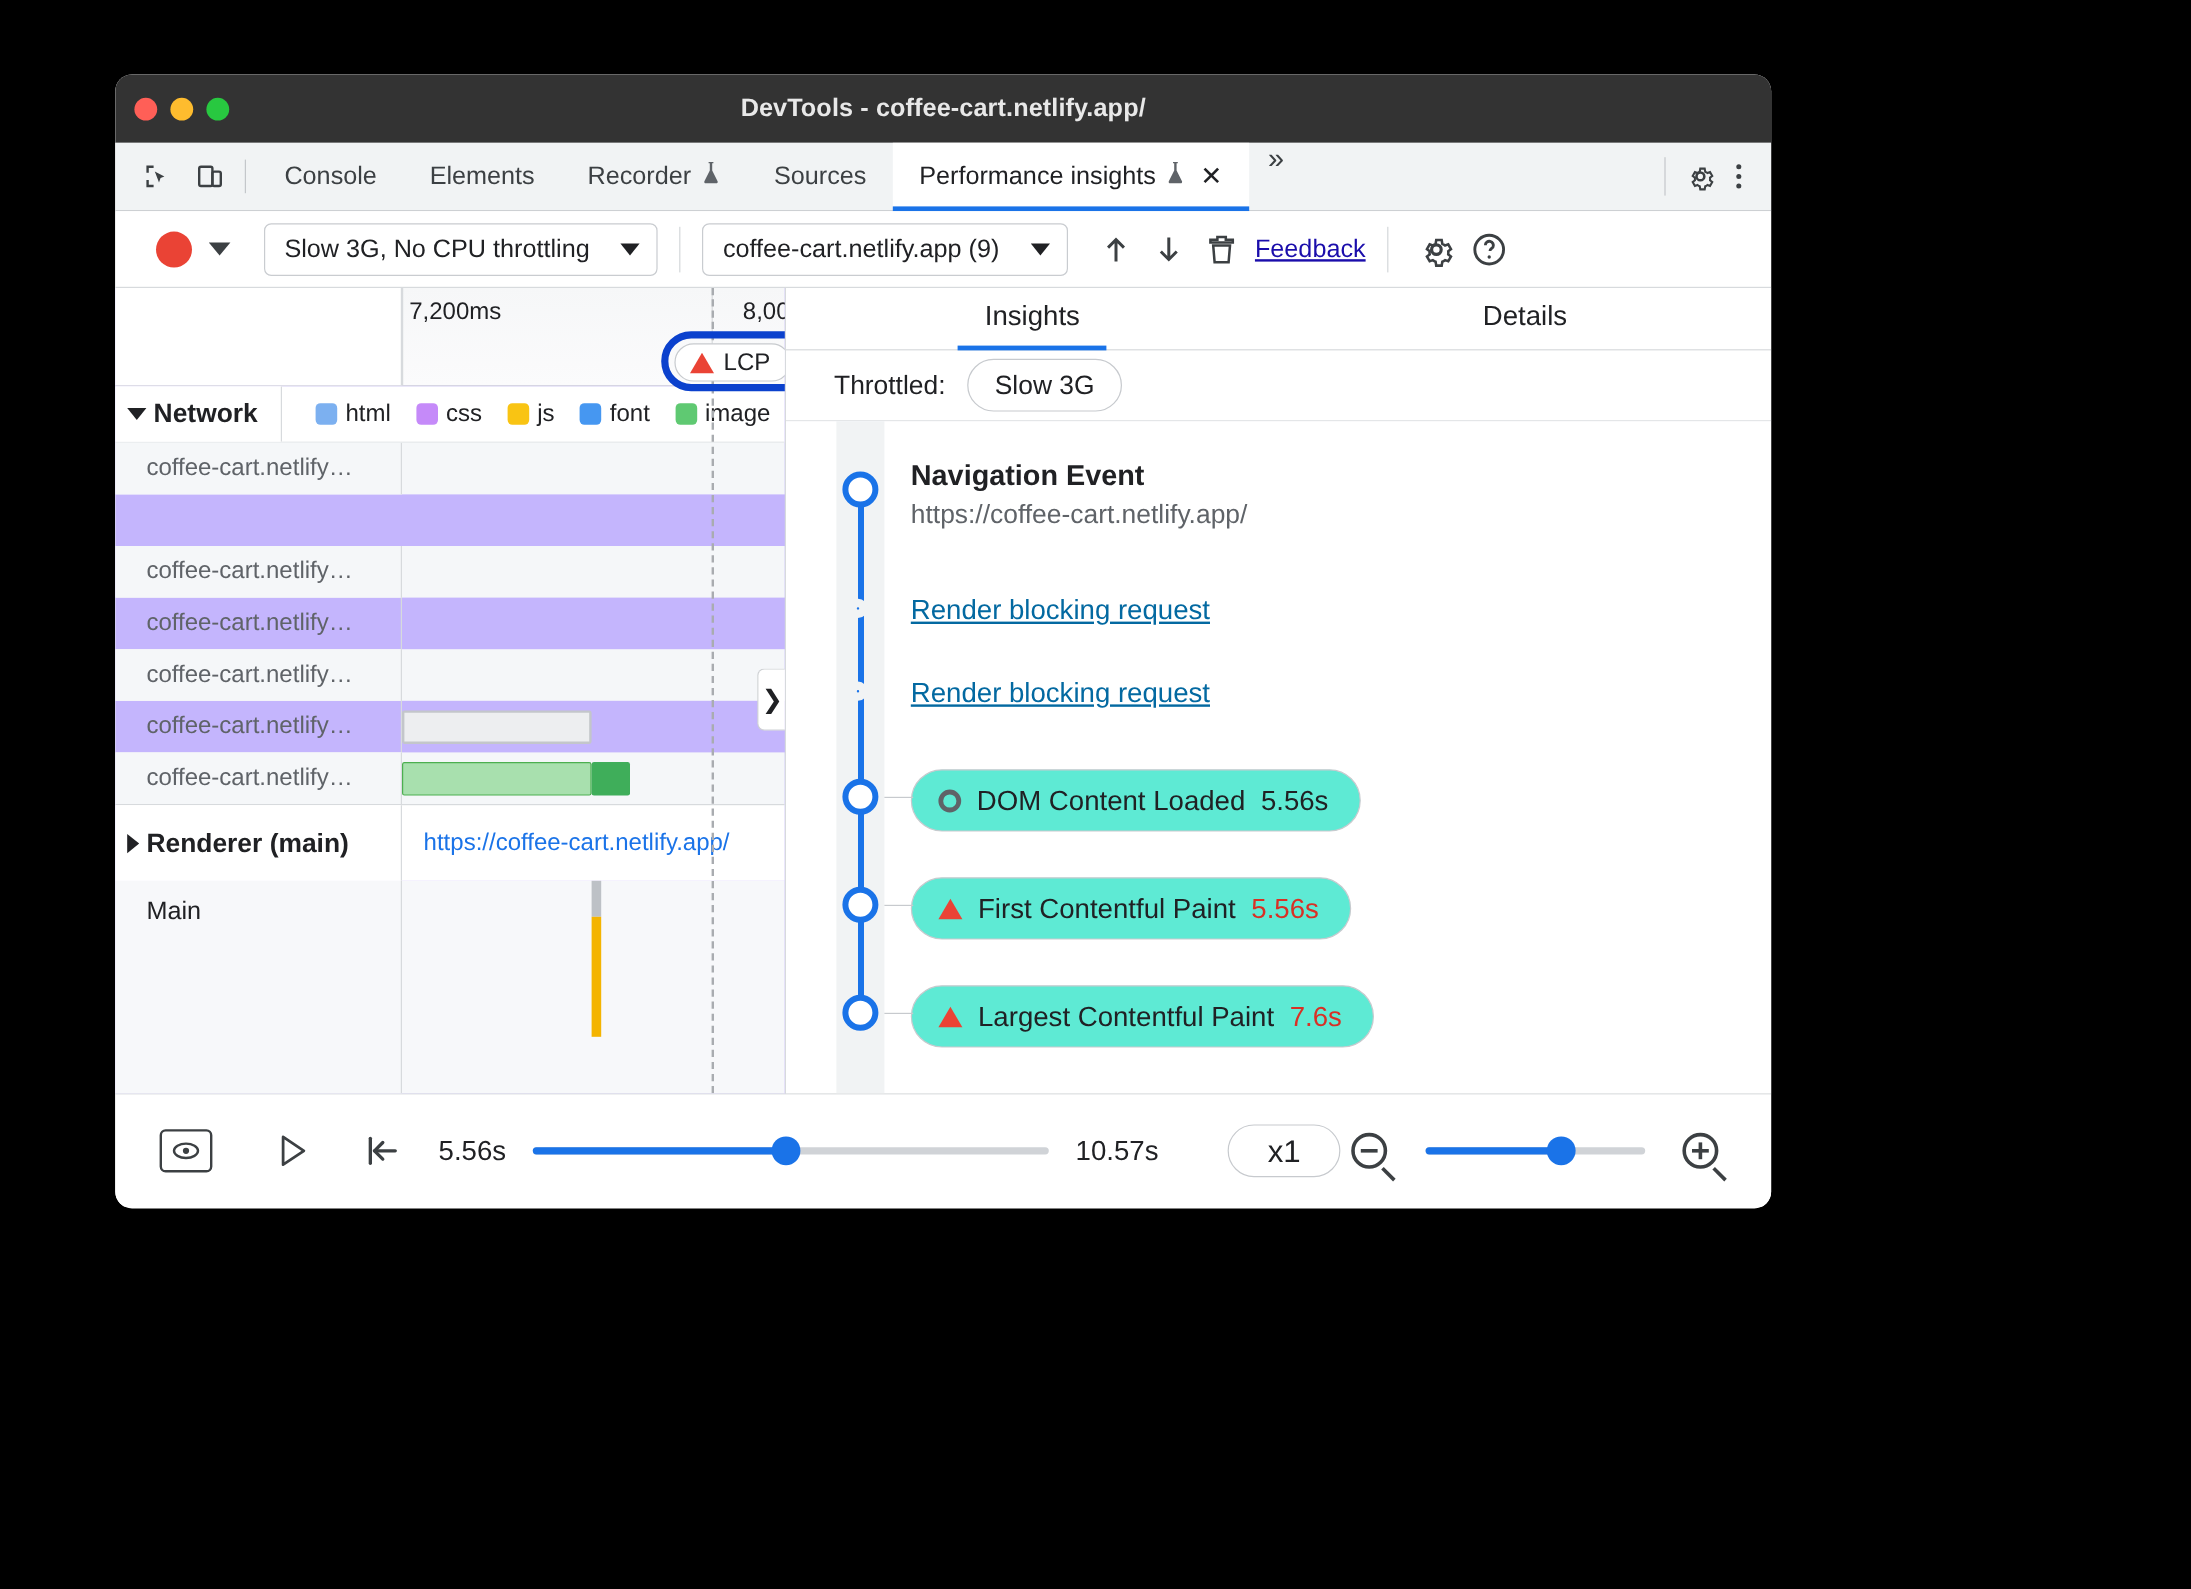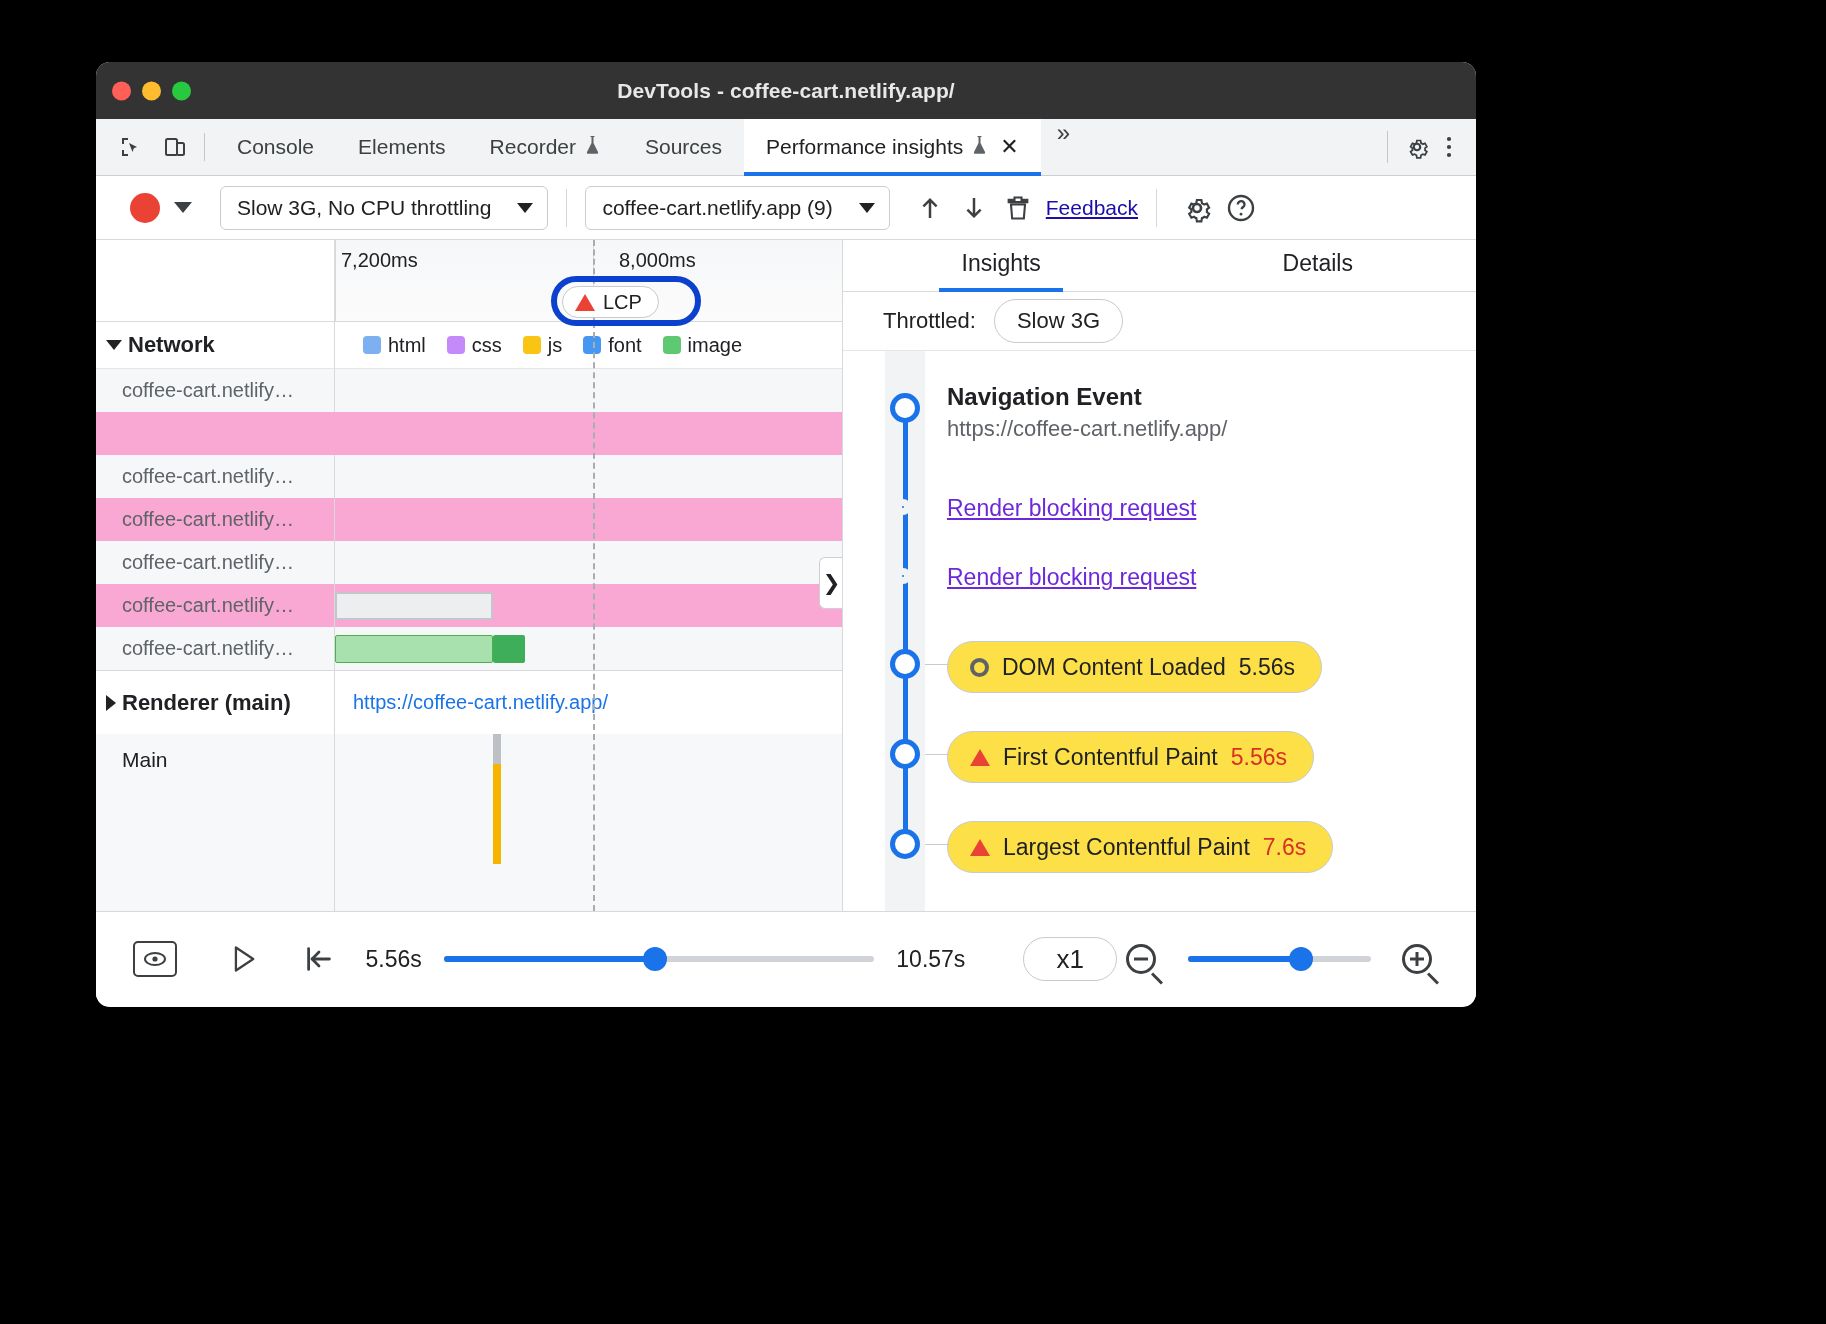--- a/index.html
+++ b/index.html
@@ -162,25 +162,25 @@
 
   
   .body-split {
     display: flex;
     height: 671px;
     background: #fff;
   }
 
   
   .tl-pane {
-    width: 747px;
+    width: 559px;
     position: relative;
     border-right: 1px solid #d7dadd;
     overflow: hidden;
-    background: #f9a8d4;
+    background: #c4b5fd;
   }
   .tl-ruler {
     height: 82px;
     position: relative;
     border-bottom: 1px solid #d7dadd;
     background: linear-gradient(#f6f7f8, #fbfbfc);
   }
   .tl-gutter {
     position: absolute; left: 0; top: 0; bottom: 0;
     width: 239px;
@@ -452,32 +452,32 @@
     font-weight: bold;
     color: #202124;
   }
   .nav-url {
     font-size: 22px;
     color: #5f6368;
     margin-top: 5px;
   }
   .rb-link {
     font-size: 23px;
-    color: #6d28d9;
+    color: #0369a1;
     text-decoration: underline;
   }
   .metric-pill {
     display: inline-flex;
     align-items: center;
     gap: 13px;
     height: 52px;
     border: 1px solid #c7cace;
     border-radius: 26px;
     padding: 0 26px 0 22px;
-    background: #fde047;
+    background: #5eead4;
     font-size: 23px;
     color: #202124;
     white-space: nowrap;
   }
   .metric-val { color: #202124; }
   .metric-val.red { color: #d93025; }
   .ring-icon {
     width: 19px; height: 19px;
     border-radius: 50%;
     border: 4px solid #5f6368;

